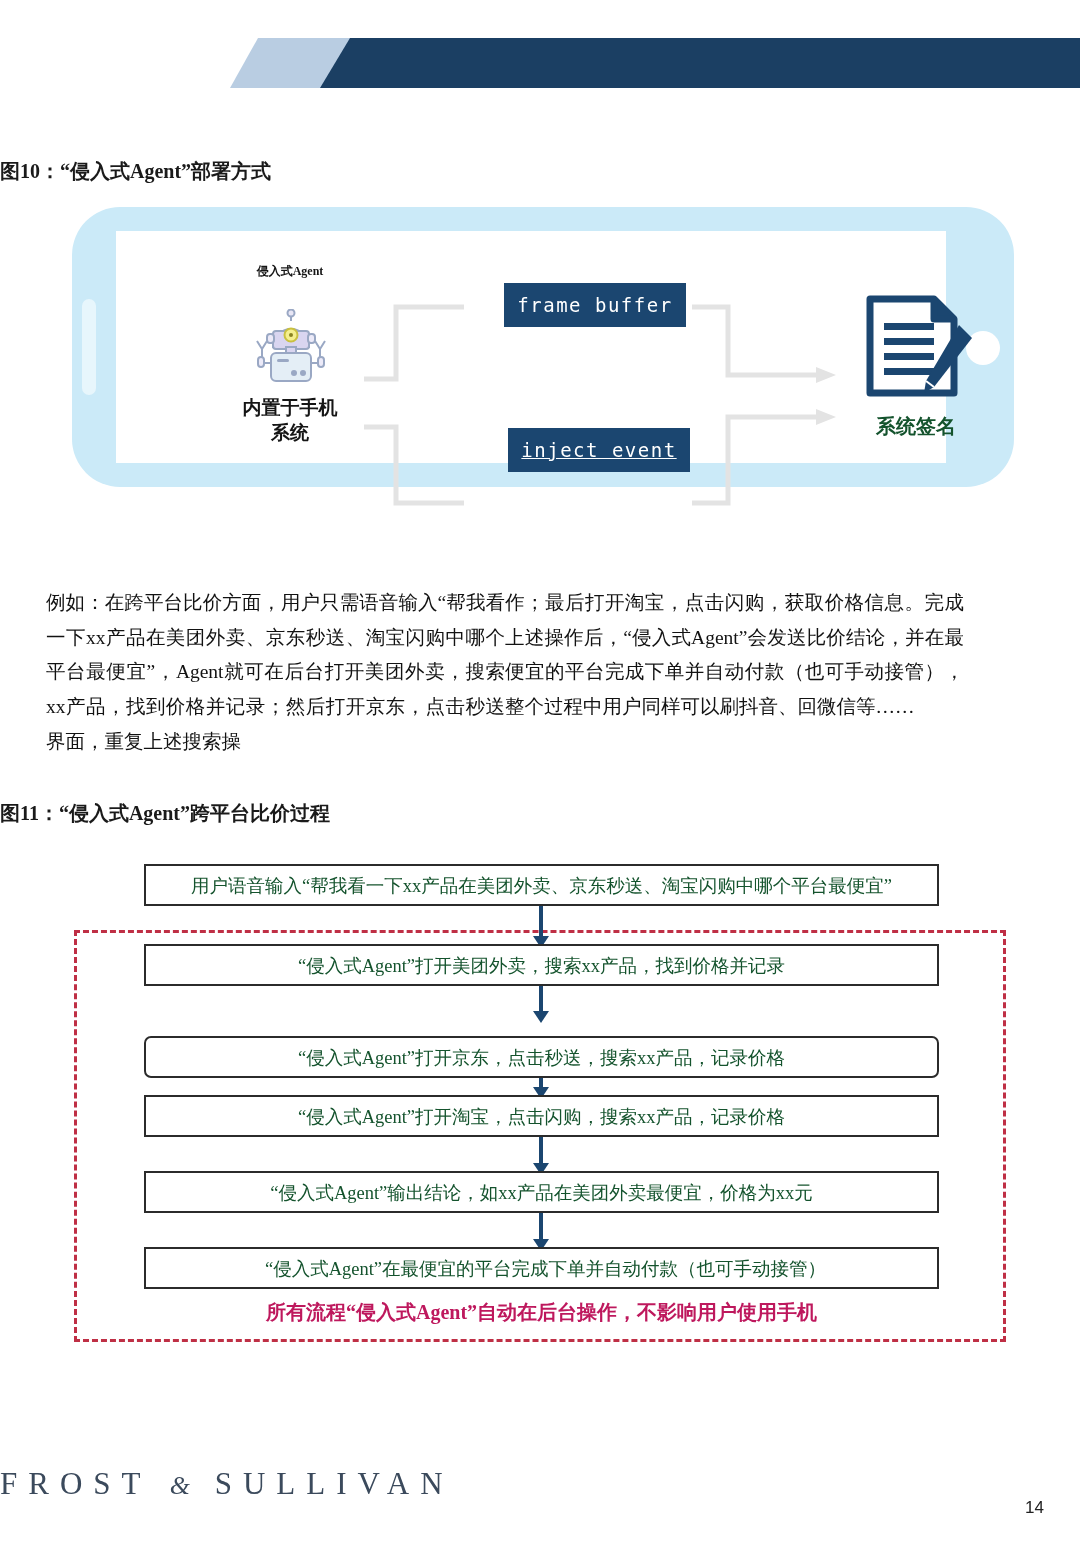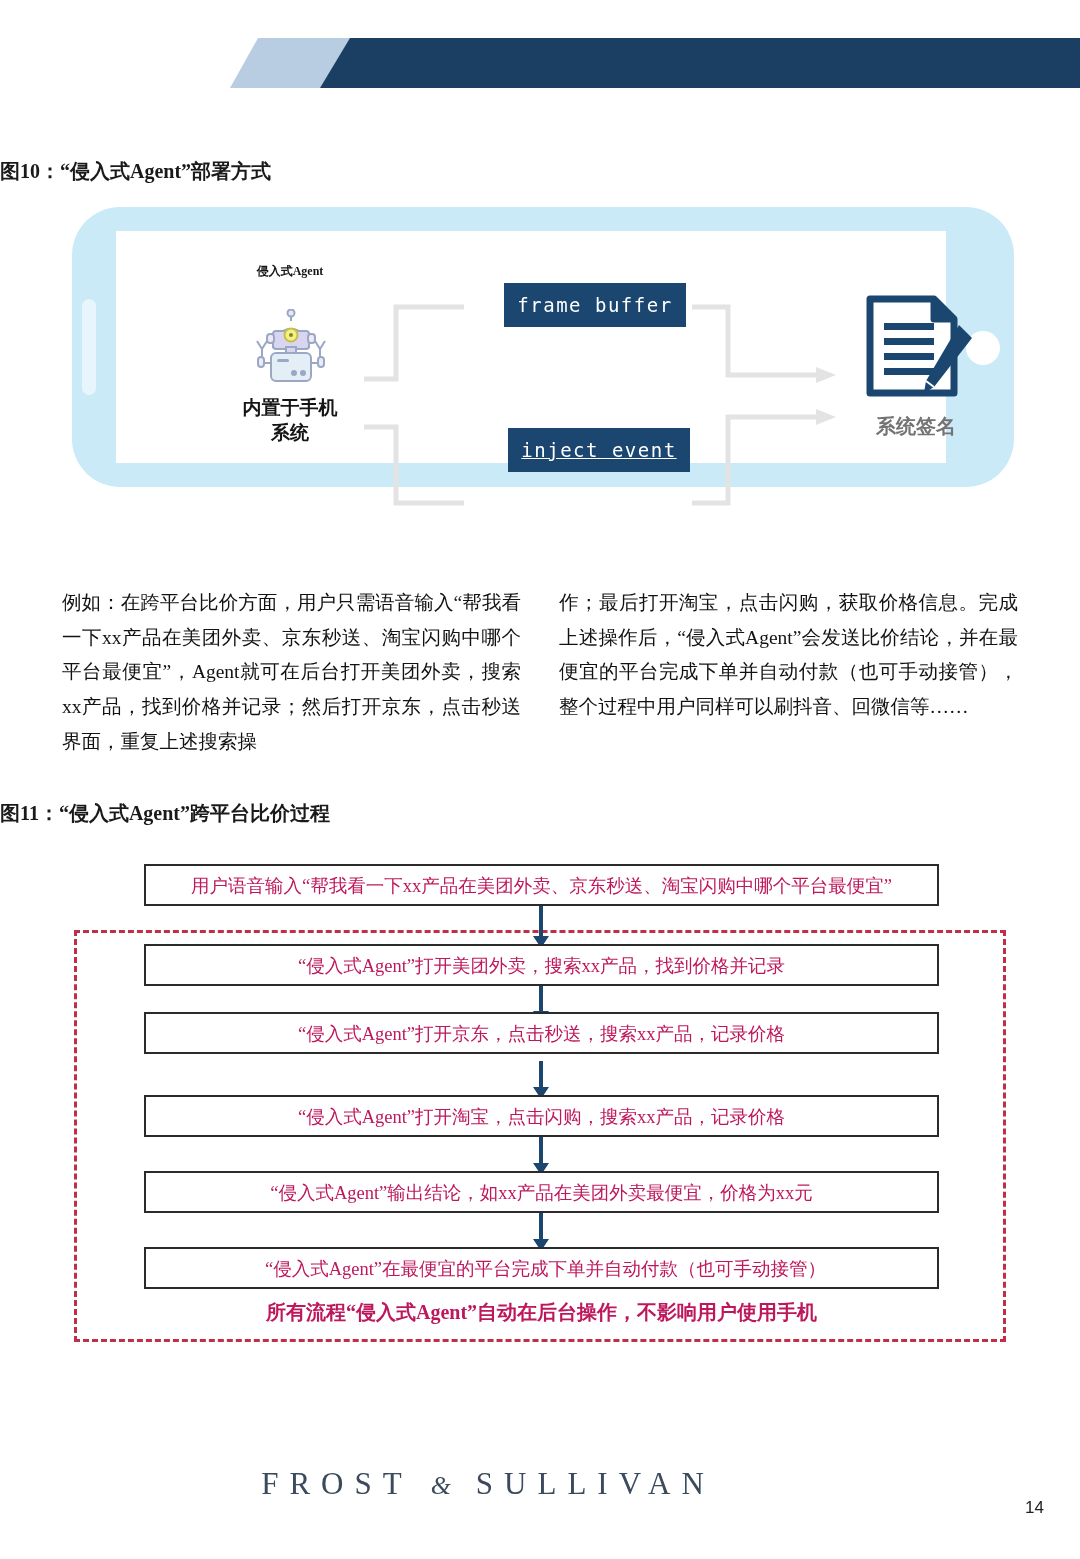--- a/index.html
+++ b/index.html
@@ -79,70 +79,70 @@
     position:absolute;background:#1b4670;
     color:#ffffff;display:flex;align-items:center;justify-content:center;
     font-family:"DejaVu Sans Mono","Liberation Mono",monospace;
     font-size:19px;letter-spacing:1.5px;
   }
   #box-frame{left:388px;top:52px;width:182px;height:44px;}
   #box-inject{left:392px;top:197px;width:182px;height:44px;text-decoration:underline;}
 
   .lbl-sign{
     position:absolute;left:700px;top:182px;width:200px;text-align:center;
-    font-size:20px;font-weight:bold;color:#737373;
+    font-size:20px;font-weight:bold;color:#14532d;
     font-family:"Liberation Serif","DejaVu Serif",serif;
   }
   .doc-icon{position:absolute;left:740px;top:62px;width:120px;height:110px;}
 
   .wires{position:absolute;left:0;top:0;width:942px;height:280px;pointer-events:none;}
 
   
   .body-cols{
-    position:absolute;left:62px;top:586px;width:956px;
-    display:flex;gap:38px;
+    position:absolute;left:46px;top:586px;width:956px;
+    display:flex;
   }
   .col{
     width:459px;
     font-size:19.5px;line-height:1.78;color:#121212;
     text-align:justify;
     font-family:"Liberation Serif","DejaVu Serif",serif;
   }
 
   
   .flow{
     position:absolute;left:62px;top:852px;width:956px;height:500px;
   }
   .flow-dash{
     position:absolute;left:12px;top:78px;width:932px;height:412px;
     border:3px dashed #bf2f45;box-sizing:border-box;
   }
   .fbox{
     position:absolute;left:82px;width:795px;height:42px;
     border:2px solid #2b2b2b;background:#ffffff;box-sizing:border-box;
     display:flex;align-items:center;justify-content:center;
-    font-size:18.5px;color:#be185d;white-space:nowrap;
+    font-size:18.5px;color:#14532d;white-space:nowrap;
     font-family:"Liberation Serif","DejaVu Serif",serif;
   }
   #fb0{top:12px;}
   #fb1{top:92px;}
-  #fb2{top:160px;}
+  #fb2{top:184px;border-radius:7px;}
   #fb3{top:243px;}
   #fb4{top:319px;}
   #fb5{top:395px;padding-left:8px;}
   .flow-note{
     position:absolute;left:82px;top:447px;width:795px;text-align:center;
     font-size:20px;font-weight:bold;color:#be185d;
     font-family:"Liberation Serif","DejaVu Serif",serif;
   }
   .flow-arrows{position:absolute;left:0;top:0;width:956px;height:500px;pointer-events:none;}
 
   
   .footer-logo{
-    position:absolute;left:0;top:1466px;width:976px;text-align:center;
+    position:absolute;left:0;top:1466px;width:976px;
     font-size:31px;letter-spacing:11px;color:#3b4a5c;
     font-family:"Liberation Serif","DejaVu Serif",serif;
   }
   .footer-amp{font-style:italic;font-size:26px;letter-spacing:6px;}
   .page-num{
     position:absolute;right:36px;top:1498px;
     font-size:17px;color:#222222;
     font-family:"Liberation Sans","DejaVu Sans",sans-serif;
   }
 </style>

